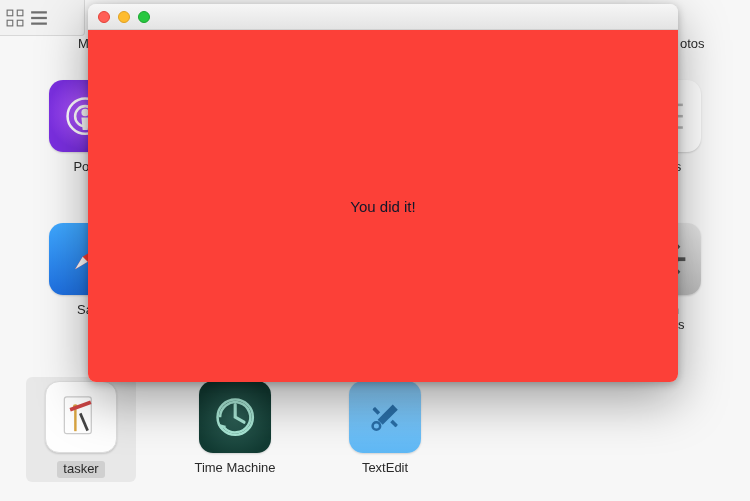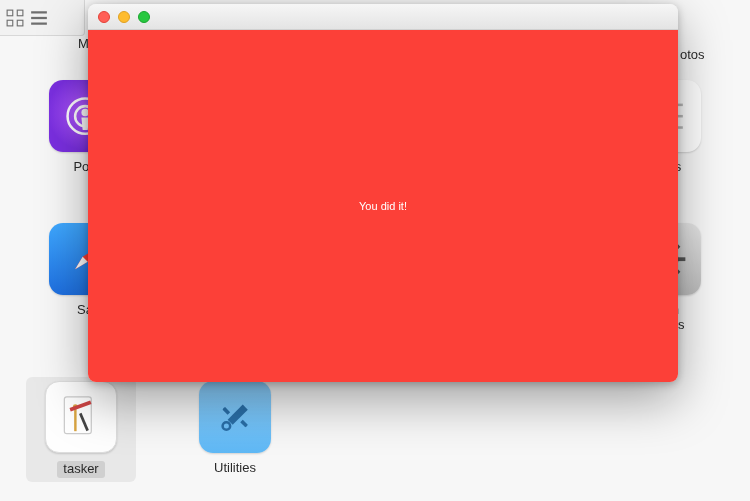--- a/index.html
+++ b/index.html
@@ -30,21 +30,21 @@
   .ic-utilities { background: linear-gradient(#8fd2ff,#5fb8f5); }
 
   
   .overlay { position:absolute; top:4px; left:88px; width:590px; height:378px; background:#ededed; border-radius:8px; box-shadow: 0 18px 50px rgba(0,0,0,0.35), 0 2px 8px rgba(0,0,0,0.25); overflow:hidden; }
   .titlebar { height:26px; background: linear-gradient(#f6f6f6,#e4e4e4); border-bottom:1px solid #d0d0d0; display:flex; align-items:center; padding-left:10px; gap:8px; }
   .traffic { width:12px; height:12px; border-radius:50%; }
   .tc-close { background:#ff5f57; border:0.5px solid #e24238; }
   .tc-min { background:#febc2e; border:0.5px solid #dfa023; }
   .tc-max { background:#28c840; border:0.5px solid #1ba52f; }
   .overlay-body { position:absolute; top:26px; left:0; right:0; bottom:0; background:#fc4038; display:flex; align-items:center; justify-content:center; }
-  .overlay-body .msg { color:#ffffff; font-size:11px; font-weight:500; }
+  .overlay-body .msg { color:#0f172a; font-size:15px; font-weight:500; }
 
   
   .peek { position:absolute; font-size:13px; color:#2a2a2a; }
 </style>
 </head>
 <body>
 
 <div class="viewport">
 
   <div class="toolbar-frag">
@@ -59,21 +59,21 @@
     <span class="ic">
       <svg viewBox="0 0 16 16">
           <line x1="1" y1="3" x2="15" y2="3" stroke="currentColor" stroke-width="2"></line>
           <line x1="1" y1="8" x2="15" y2="8" stroke="currentColor" stroke-width="2"></line>
           <line x1="1" y1="13" x2="15" y2="13" stroke="currentColor" stroke-width="2"></line>
         </svg>
     </span>
   </div>
 
   <span class="peek" style="top:36px; left:78px;">M</span>
-  <span class="peek" style="top:47px; left:680px;">otos</span>
+  <span class="peek" style="top:36px; left:680px;">otos</span>
 
   <div class="grid">
 
     <div class="app">
       <div class="icon ic-podcasts">
         <svg viewBox="0 0 40 40">
             <circle cx="20" cy="20" r="14" fill="none" stroke="#fff" stroke-width="2"></circle>
             <circle cx="20" cy="20" r="8" fill="none" stroke="#fff" stroke-width="2"></circle>
             <circle cx="20" cy="17" r="3" fill="#fff"></circle>
             <path d="M17 21 h6 l-1 10 h-4 z" fill="#fff"></path>
@@ -139,31 +139,42 @@
             <path d="M14 32 L14 14 L16 14 L16 32 Z" fill="#d9a441"></path>
             <path d="M24 32 L18 18 L20 17 L26 31 Z" fill="#444"></path>
             <circle cx="15" cy="12" r="2" fill="#d9a441"></circle>
             <rect x="10" y="10" width="18" height="3" fill="#c44" transform="rotate(-20 19 11)"></rect>
           </svg>
       </div>
       <span class="label">tasker</span>
     </div>
 
 
+    <div class="app">
+      <div class="icon ic-timemachine">
+        <svg viewBox="0 0 40 40">
+            <circle cx="20" cy="20" r="14" fill="none" stroke="#a8e6d4" stroke-width="2"></circle>
+            <path d="M20 10 v10 l7 4" fill="none" stroke="#a8e6d4" stroke-width="2.5" stroke-linecap="round"></path>
+            <path d="M8 20 a12 12 0 1 1 3 8" fill="none" stroke="#a8e6d4" stroke-width="2"></path>
+            <polygon points="9,30 6,25 13,27" fill="#a8e6d4"></polygon>
+          </svg>
+      </div>
+      <span class="label">Time Machine</span>
+    </div>
 
 
     <div class="app">
       <div class="icon ic-utilities">
         <svg viewBox="0 0 40 40">
             <path d="M12 12 l4 4 -2 2 -4-4 a3 3 0 0 1 2-2z M28 28 l-4-4 2-2 4 4 a3 3 0 0 1-2 2z" fill="#2a6fa8"></path>
             <path d="M26 10 l4 4 -12 12 -4-4 z" fill="#2a6fa8"></path>
             <circle cx="13" cy="27" r="3" fill="none" stroke="#2a6fa8" stroke-width="2"></circle>
           </svg>
       </div>
-      <span class="label">Utilities</span>
+      <span class="label">TextEdit</span>
     </div>
 
   </div>
 
   <div class="overlay">
     <div class="titlebar">
       <span class="traffic tc-close"></span>
       <span class="traffic tc-min"></span>
       <span class="traffic tc-max"></span>
     </div>

